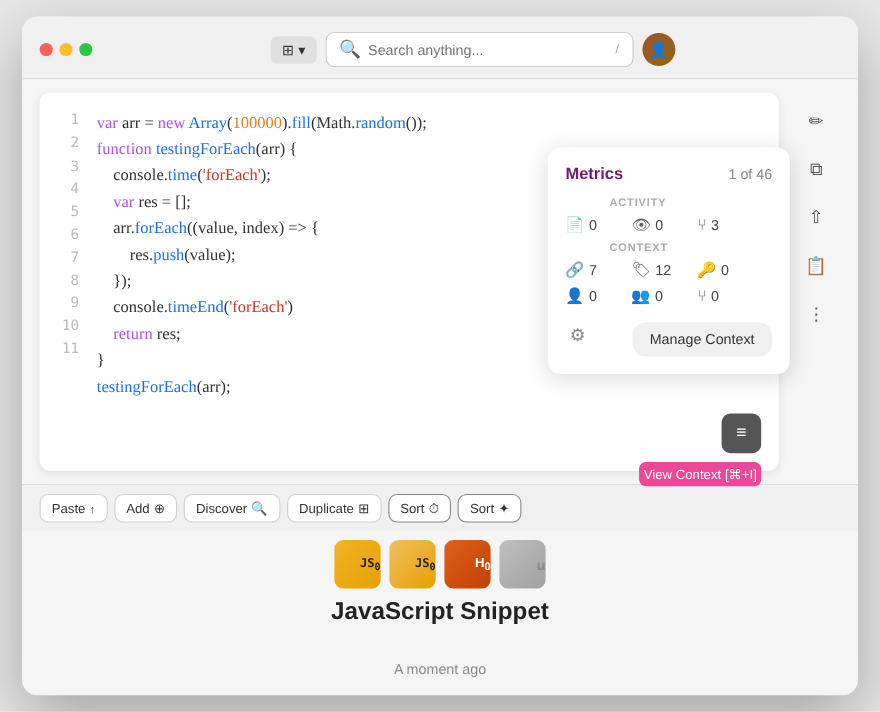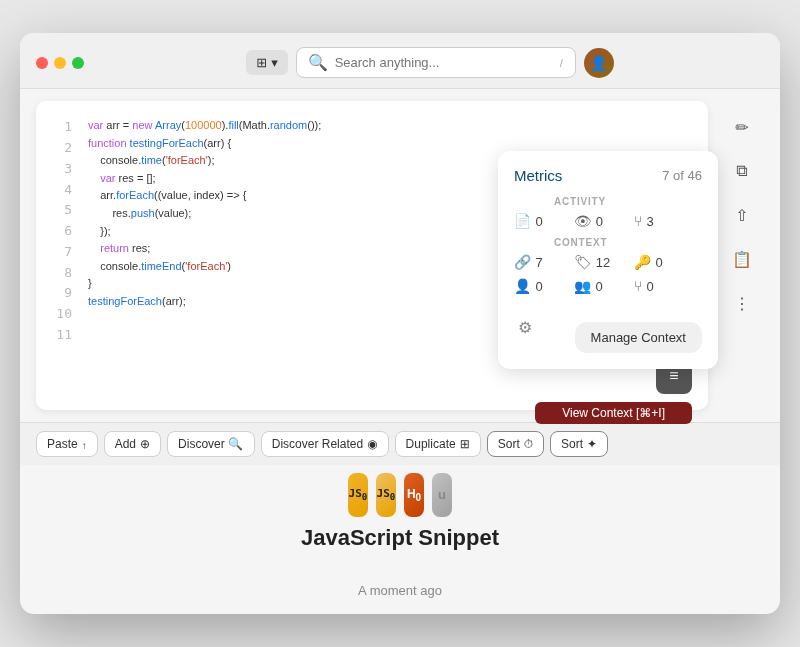--- a/index.html
+++ b/index.html
@@ -117,22 +117,22 @@
       align-items: flex-end;
       color: #bbb;
       font-size: 13px;
       font-family: 'Menlo', 'Monaco', monospace;
       line-height: 1.6;
       user-select: none;
       min-width: 20px;
     }
     .code-lines {
       flex: 1;
-      font-family: Liberation Sans, sans-serif;
-      font-size: 11px;
+      font-family: Liberation Serif, serif;
+      font-size: 15px;
       line-height: 1.6;
       color: #333;
     }
     .code-line { white-space: pre; }
     .kw { color: #af52de; }
     .fn { color: #1d6fdf; }
     .str { color: #c0392b; }
     .num { color: #e67e22; }
 
     
@@ -148,22 +148,22 @@
       z-index: 10;
     }
     .metrics-header {
       display: flex;
       justify-content: space-between;
       align-items: center;
       margin-bottom: 12px;
     }
     .metrics-title {
       font-size: 15px;
-      font-weight: 400;
-      color: #0c4a6e;
+      font-weight: 700;
+      color: #701a75;
     }
     .metrics-count {
       font-size: 13px;
       color: #888;
     }
     .metrics-section-label {
       font-size: 10px;
       font-weight: 600;
       color: #aaa;
       letter-spacing: 0.8px;
@@ -189,21 +189,21 @@
       color: #666;
     }
     .manage-context-btn {
       background: #f0f0f0;
       border: none;
       border-radius: 12px;
       padding: 8px 16px;
       font-size: 13px;
       color: #333;
       cursor: pointer;
-      margin-top: 20px;
+      margin-top: 8px;
       float: right;
     }
     .settings-icon-btn {
       background: none;
       border: none;
       cursor: pointer;
       font-size: 16px;
       color: #888;
       padding: 4px;
     }
@@ -232,24 +232,24 @@
       justify-content: center;
       cursor: pointer;
       color: #fff;
       font-size: 16px;
       position: relative;
     }
     .tooltip {
       position: absolute;
       right: 0;
       top: 44px;
-      background: #7f1d1d;
+      background: #ec4899;
       color: #fff;
       border-radius: 6px;
-      padding: 4px 27px;
+      padding: 4px 4px;
       font-size: 12px;
       white-space: nowrap;
     }
 
     
     .right-sidebar {
       display: flex;
       flex-direction: column;
       gap: 8px;
       padding: 8px 4px;
@@ -311,26 +311,26 @@
       flex-direction: column;
       align-items: center;
       gap: 4px;
     }
     .snippet-icons {
       display: flex;
       gap: 8px;
       margin-bottom: 4px;
     }
     .snippet-icon {
-      width: 20px;
+      width: 42px;
       height: 44px;
       border-radius: 8px;
       display: flex;
       align-items: center;
-      justify-content: center;
+      justify-content: flex-end;
       font-size: 20px;
       font-weight: bold;
       color: #333;
     }
     .snippet-icon.js-main {
       background: linear-gradient(135deg, #f0b429, #e8a000);
       color: #222;
       font-size: 16px;
       font-family: monospace;
       font-weight: 800;
@@ -405,31 +405,31 @@
           <span>11</span>
         </div>
         <div class="code-lines">
           <div class="code-line"><span class="kw">var</span> arr = <span class="kw">new</span> <span class="fn">Array</span>(<span class="num">100000</span>).<span class="fn">fill</span>(Math.<span class="fn">random</span>());</div>
           <div class="code-line"><span class="kw">function</span> <span class="fn">testingForEach</span>(arr) {</div>
           <div class="code-line">    console.<span class="fn">time</span>(<span class="str">'forEach'</span>);</div>
           <div class="code-line">    <span class="kw">var</span> res = [];</div>
           <div class="code-line">    arr.<span class="fn">forEach</span>((value, index) =&gt; {</div>
           <div class="code-line">        res.<span class="fn">push</span>(value);</div>
           <div class="code-line">    });</div>
+          <div class="code-line">    console.<span class="fn">timeEnd</span>(<span class="str">'forEach'</span>)</div>
           <div class="code-line">    <span class="kw">return</span> res;</div>
-          <div class="code-line">    console.<span class="fn">timeEnd</span>(<span class="str">'forEach'</span>)</div>
           <div class="code-line">}</div>
           <div class="code-line"><span class="fn">testingForEach</span>(arr);</div>
         </div>
       </div>
 
       <div class="metrics-popup">
         <div class="metrics-header">
           <span class="metrics-title">Metrics</span>
-          <span class="metrics-count">7 of 46</span>
+          <span class="metrics-count">1 of 46</span>
         </div>
         <div class="metrics-section-label">ACTIVITY</div>
         <div class="metrics-row">
           <div class="metrics-item">
             <span class="metrics-icon">📄</span>
             <span>0</span>
           </div>
           <div class="metrics-item">
             <span class="metrics-icon">👁</span>
             <span>0</span>
@@ -498,24 +498,20 @@
     </button>
     <button class="bottom-btn">
       <span>Add</span>
       <span>⊕</span>
     </button>
     <button class="bottom-btn">
       <span>Discover</span>
       <span>🔍</span>
     </button>
     <button class="bottom-btn">
-      <span>Discover Related</span>
-      <span>◉</span>
-    </button>
-    <button class="bottom-btn">
       <span>Duplicate</span>
       <span>⊞</span>
     </button>
     <button class="sort-btn-highlighted">
       <span>Sort</span>
       <span>⏱</span>
     </button>
     <button class="sort-btn-highlighted">
       <span>Sort</span>
       <span>✦</span>

